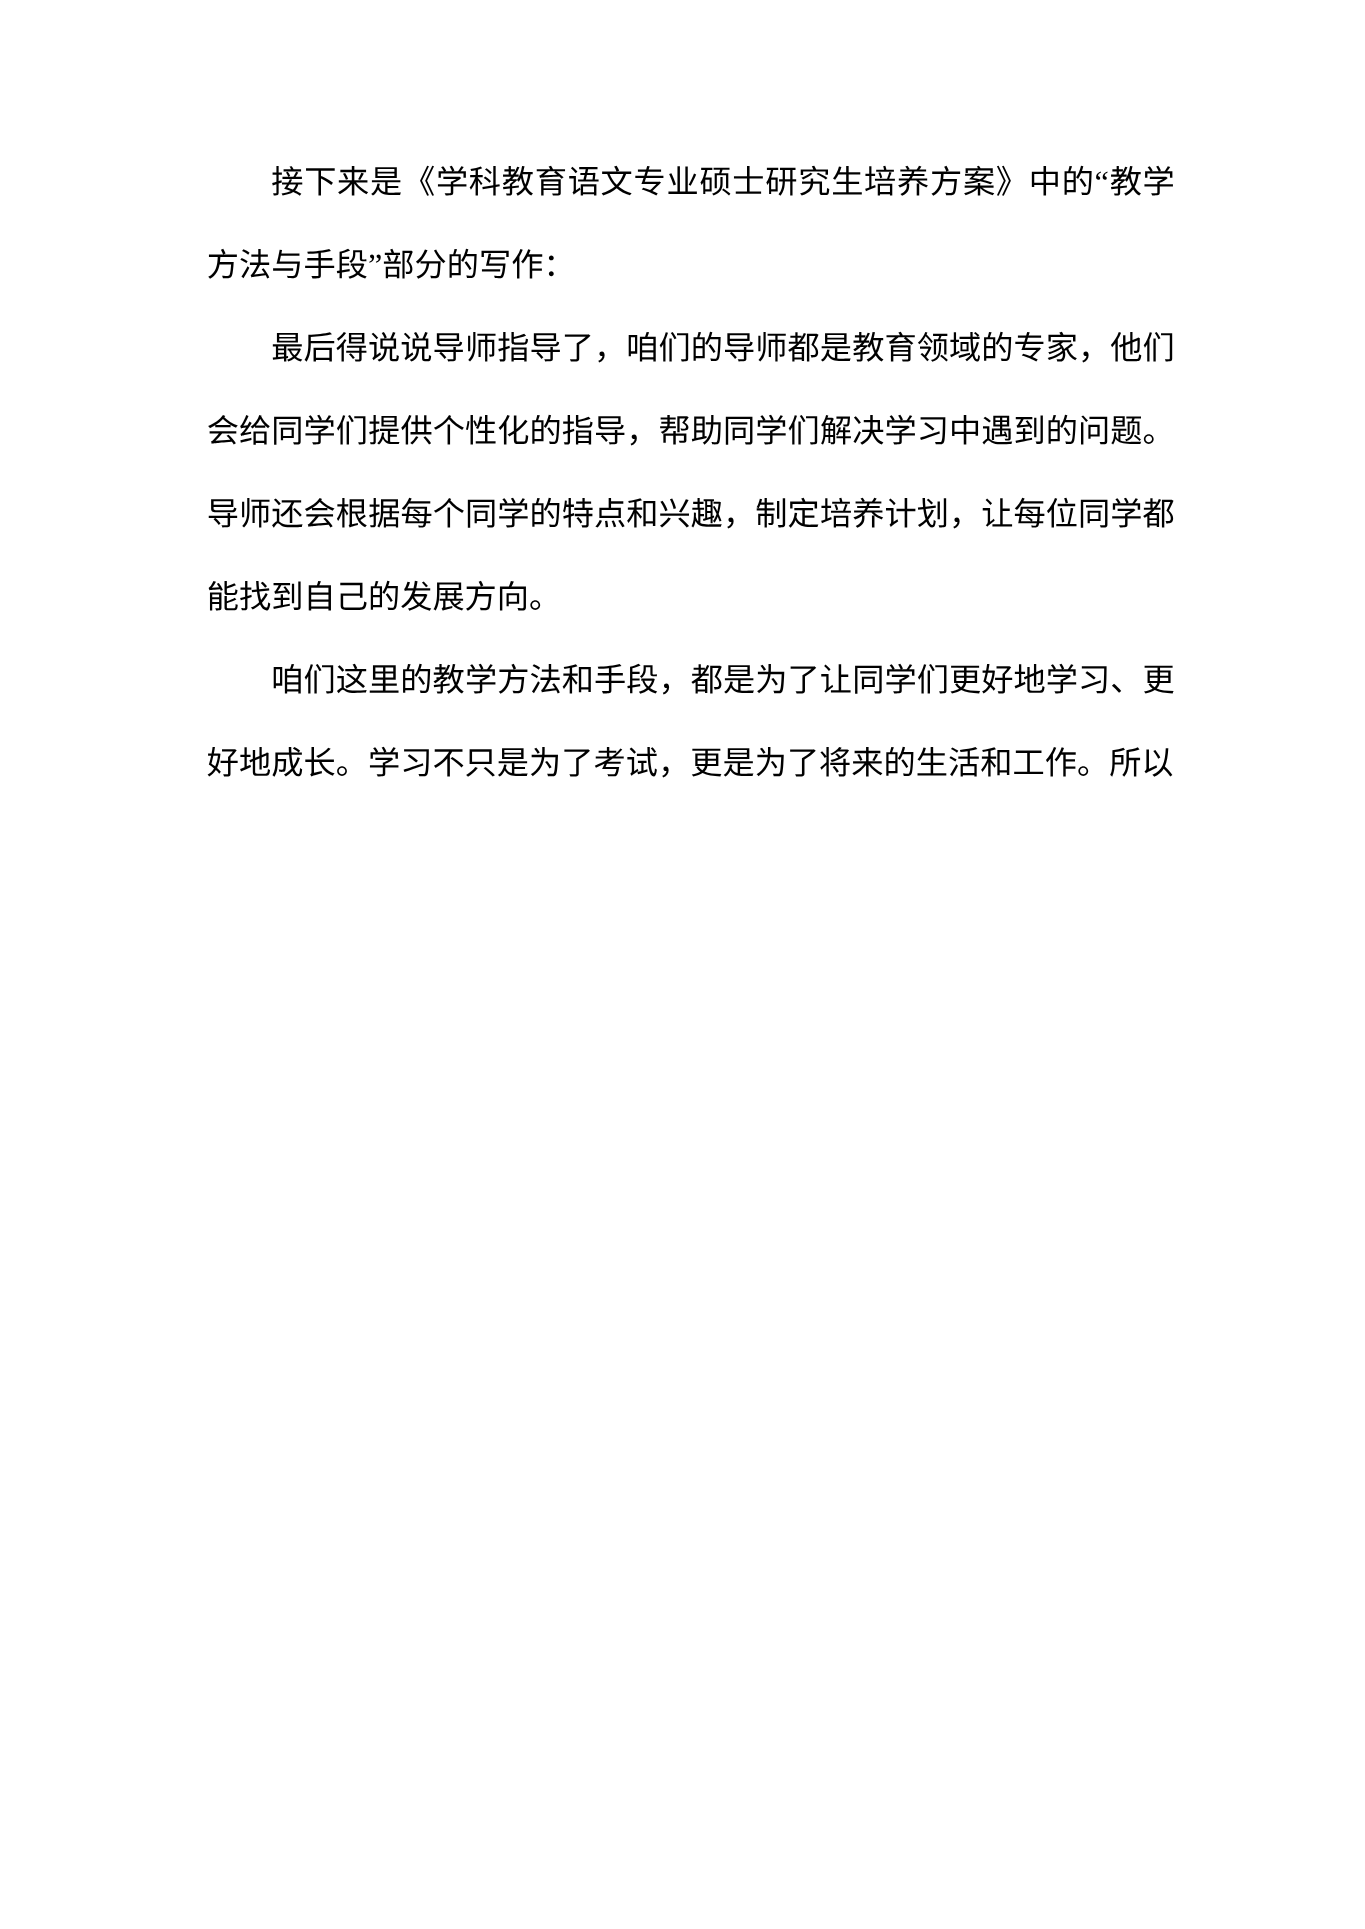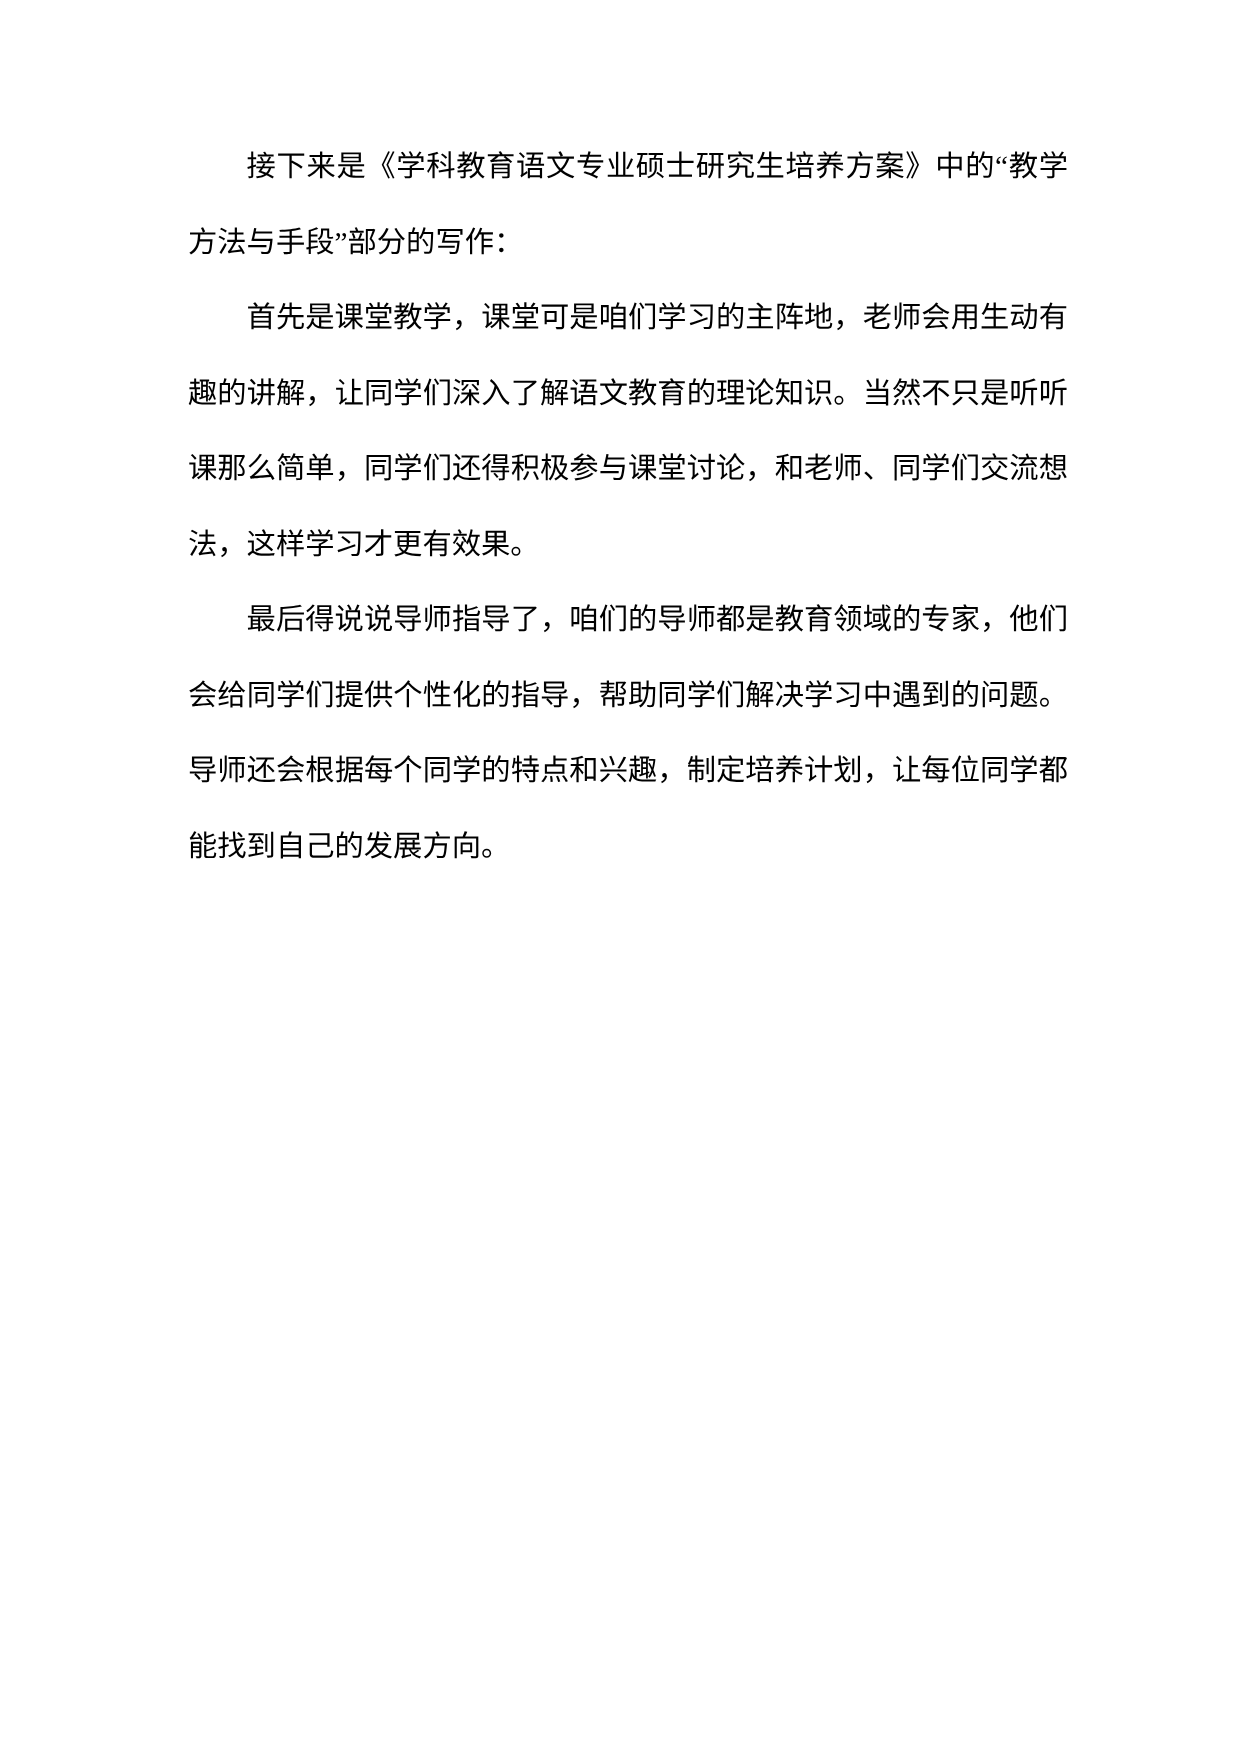--- a/index.html
+++ b/index.html
@@ -33,16 +33,16 @@
     word-break: break-all;
     overflow-wrap: break-word;
   }
 </style>
 </head>
 <body>
 
 <div class="page">
   <div class="doc-body">
     <p class="para">接下来是《学科教育语文专业硕士研究生培养方案》中的“教学方法与手段”部分的写作：</p>
-    <p class="para">首先是课堂教学，课堂可是咱们学习的主阵地，老师会用生动有趣的讲解，让同学们深入了解语文教育的理论知识。当然不只是听听课那么简单，同学们还得积极参与课堂讨论，和老师、同学们交流想法，这样学习才更有效果。</p>
     <p class="para">最后得说说导师指导了，咱们的导师都是教育领域的专家，他们会给同学们提供个性化的指导，帮助同学们解决学习中遇到的问题。导师还会根据每个同学的特点和兴趣，制定培养计划，让每位同学都能找到自己的发展方向。</p>
+    <p class="para">咱们这里的教学方法和手段，都是为了让同学们更好地学习、更好地成长。学习不只是为了考试，更是为了将来的生活和工作。所以</p>
   </div>
 </div>
 
 </body></html>

